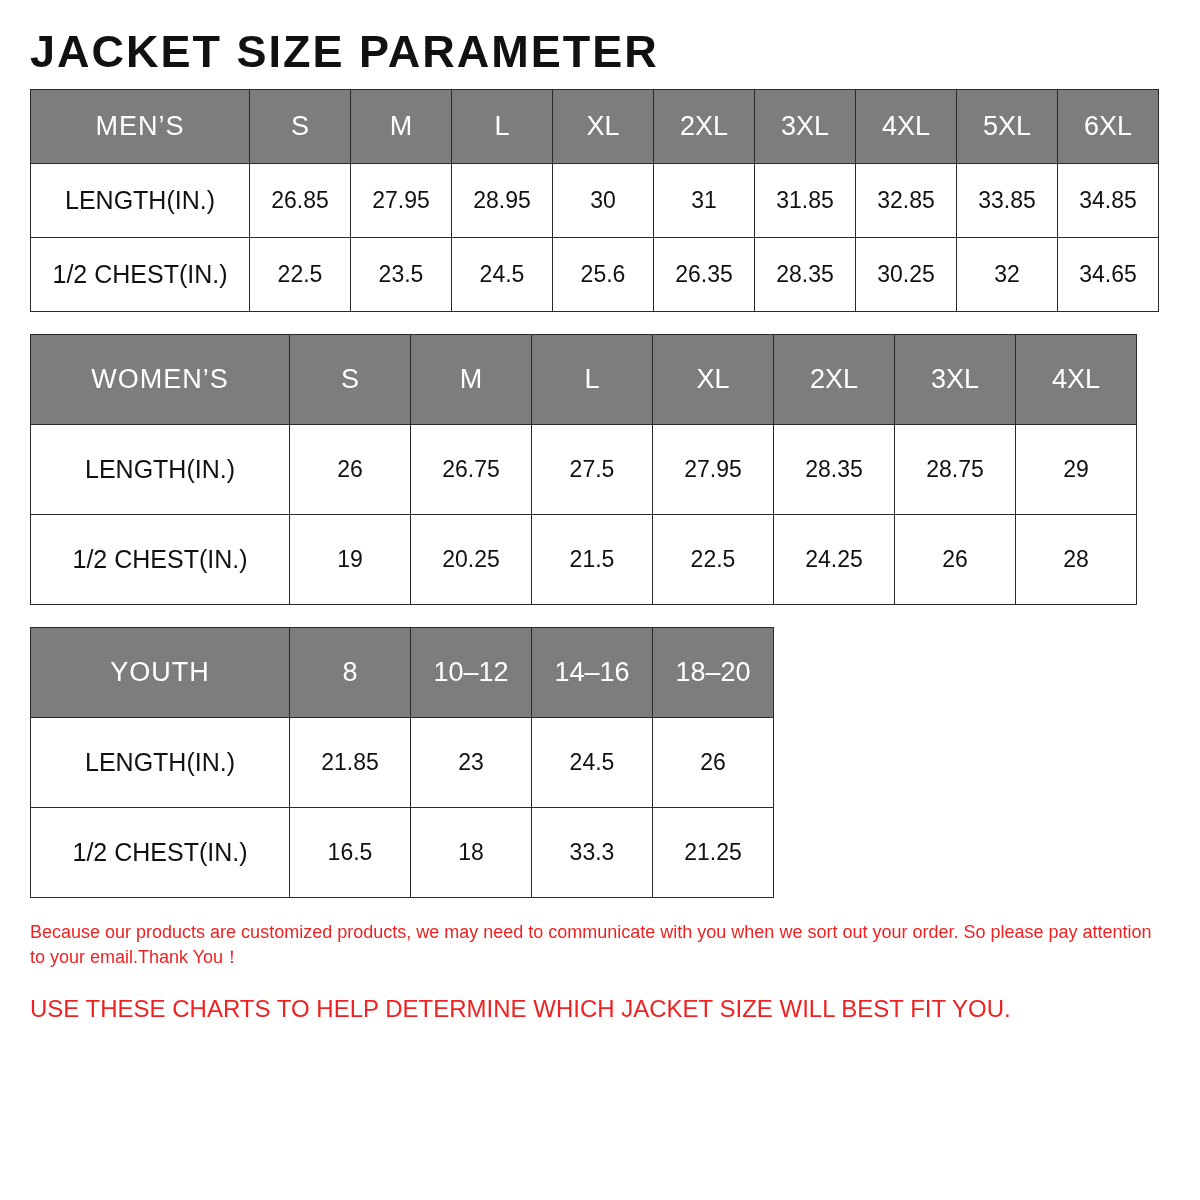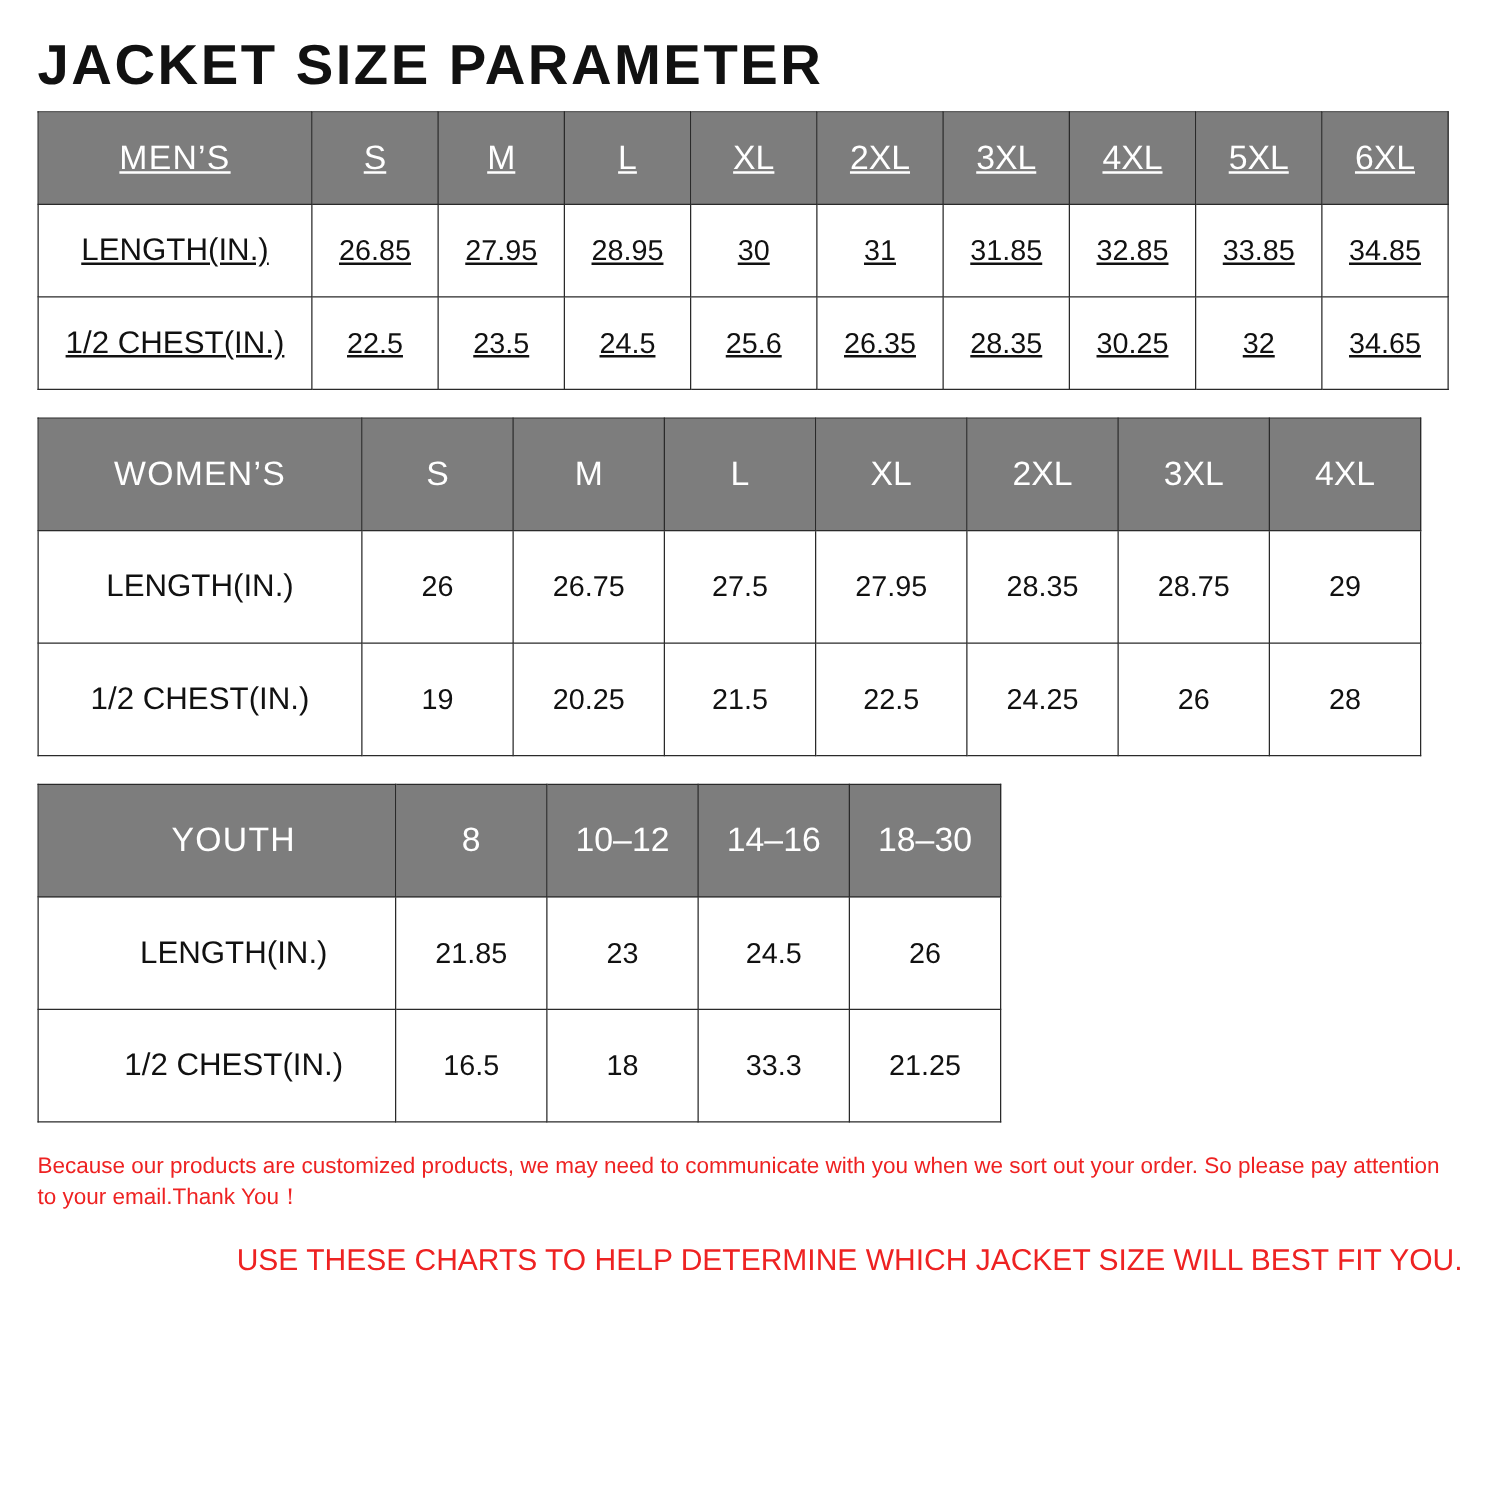--- a/index.html
+++ b/index.html
@@ -60,57 +60,56 @@
     letter-spacing: 1px;
   }
   table.size-table tr.head td.size {
     font-size: 27px;
   }
   table.size-table td.rowlabel {
     font-size: 25px;
     text-align: center;
   }
   
-  .men td { height: 73px; text-decoration: underline; }
+  .men td { height: 73px; }
   .men td.rowlabel { width: 218px; }
   .men td.c { width: 100px; }
   .men tr.head td.label { height: 72px; }
 
   
   .women td { height: 89px; }
   .women td.rowlabel { width: 258px; }
   .women td.c { width: 120px; }
   .women tr.head td.label { font-size: 29px; }
   .women tr.head td.size { font-size: 29px; }
   .women td.rowlabel { font-size: 26px; }
   .women td { font-size: 25px; margin-top: 12px; }
 
   
   .youth td { height: 89px; }
   .youth td.rowlabel { width: 258px; }
   .youth td.c { width: 120px; }
   .youth tr.head td.label { font-size: 29px; }
   .youth tr.head td.size { font-size: 29px; }
-  .youth td.rowlabel { font-size: 26px; padding-left: 27px; }
+  .youth td.rowlabel { font-size: 26px; }
   .youth td { font-size: 25px; }
 
   .footer {
     margin: 12px 0 0 4px;
   }
   .footer p {
     color: #ee2222;
     font-size: 18px;
     line-height: 1.38;
     margin: 0 0 22px 0;
     max-width: 1140px;
   }
   .footer p.last {
     font-size: 24px;
     margin-bottom: 0;
-    text-align: right;
   }
 </style>
 </head>
 <body>
 
 <div class="page">
 
   <h1 class="title">JACKET SIZE PARAMETER</h1>
 
 
@@ -190,21 +189,21 @@
     </tbody>
   </table>
 
   <table class="size-table youth">
     <tbody>
       <tr class="head">
         <td class="label rowlabel">YOUTH</td>
         <td class="size c">8</td>
         <td class="size c">10–12</td>
         <td class="size c">14–16</td>
-        <td class="size c">18–30</td>
+        <td class="size c">18–20</td>
       </tr>
       <tr>
         <td class="rowlabel">LENGTH(IN.)</td>
         <td class="c">21.85</td>
         <td class="c">23</td>
         <td class="c">24.5</td>
         <td class="c">26</td>
       </tr>
       <tr>
         <td class="rowlabel">1/2 CHEST(IN.)</td>

